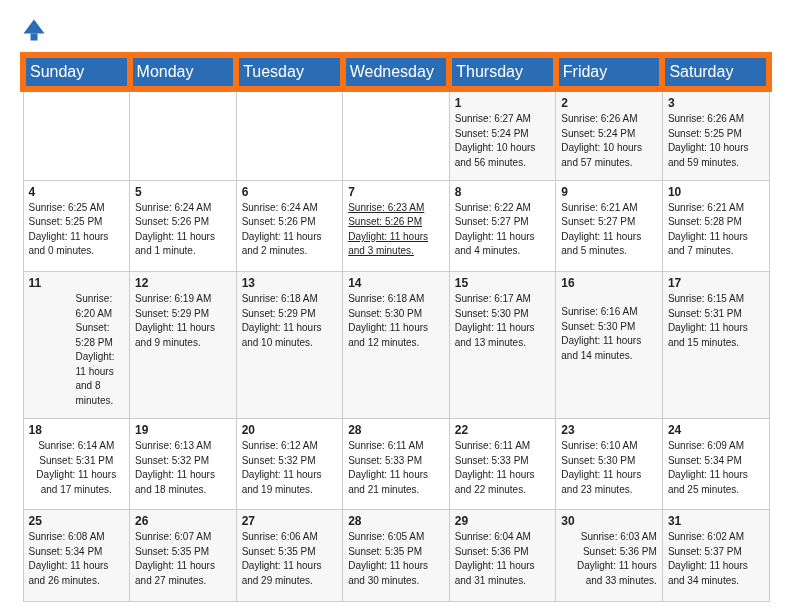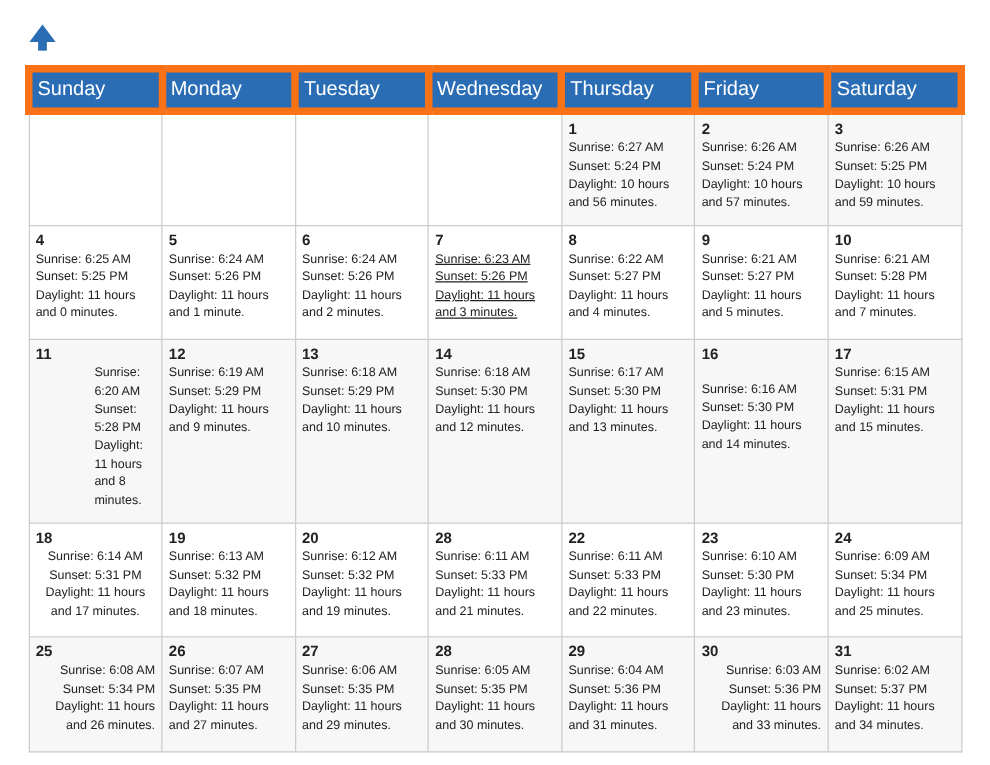--- a/index.html
+++ b/index.html
@@ -315,21 +315,21 @@
             <span class="day-num">24</span>
             <div class="day-info" style="white-space: pre-line;">Sunrise: 6:09 AM
 Sunset: 5:34 PM
 Daylight: 11 hours
 and 25 minutes.</div>
           </td>
         </tr>
         <tr>
           <td>
             <span class="day-num">25</span>
-            <div class="day-info" style="white-space: pre-line; text-align: right;">Sunrise: 6:08 AM
+            <div class="day-info" style="white-space: pre-line;">Sunrise: 6:08 AM
 Sunset: 5:34 PM
 Daylight: 11 hours
 and 26 minutes.</div>
           </td>
           <td>
             <span class="day-num">26</span>
             <div class="day-info" style="white-space: pre-line;">Sunrise: 6:07 AM
 Sunset: 5:35 PM
 Daylight: 11 hours
 and 27 minutes.</div>

